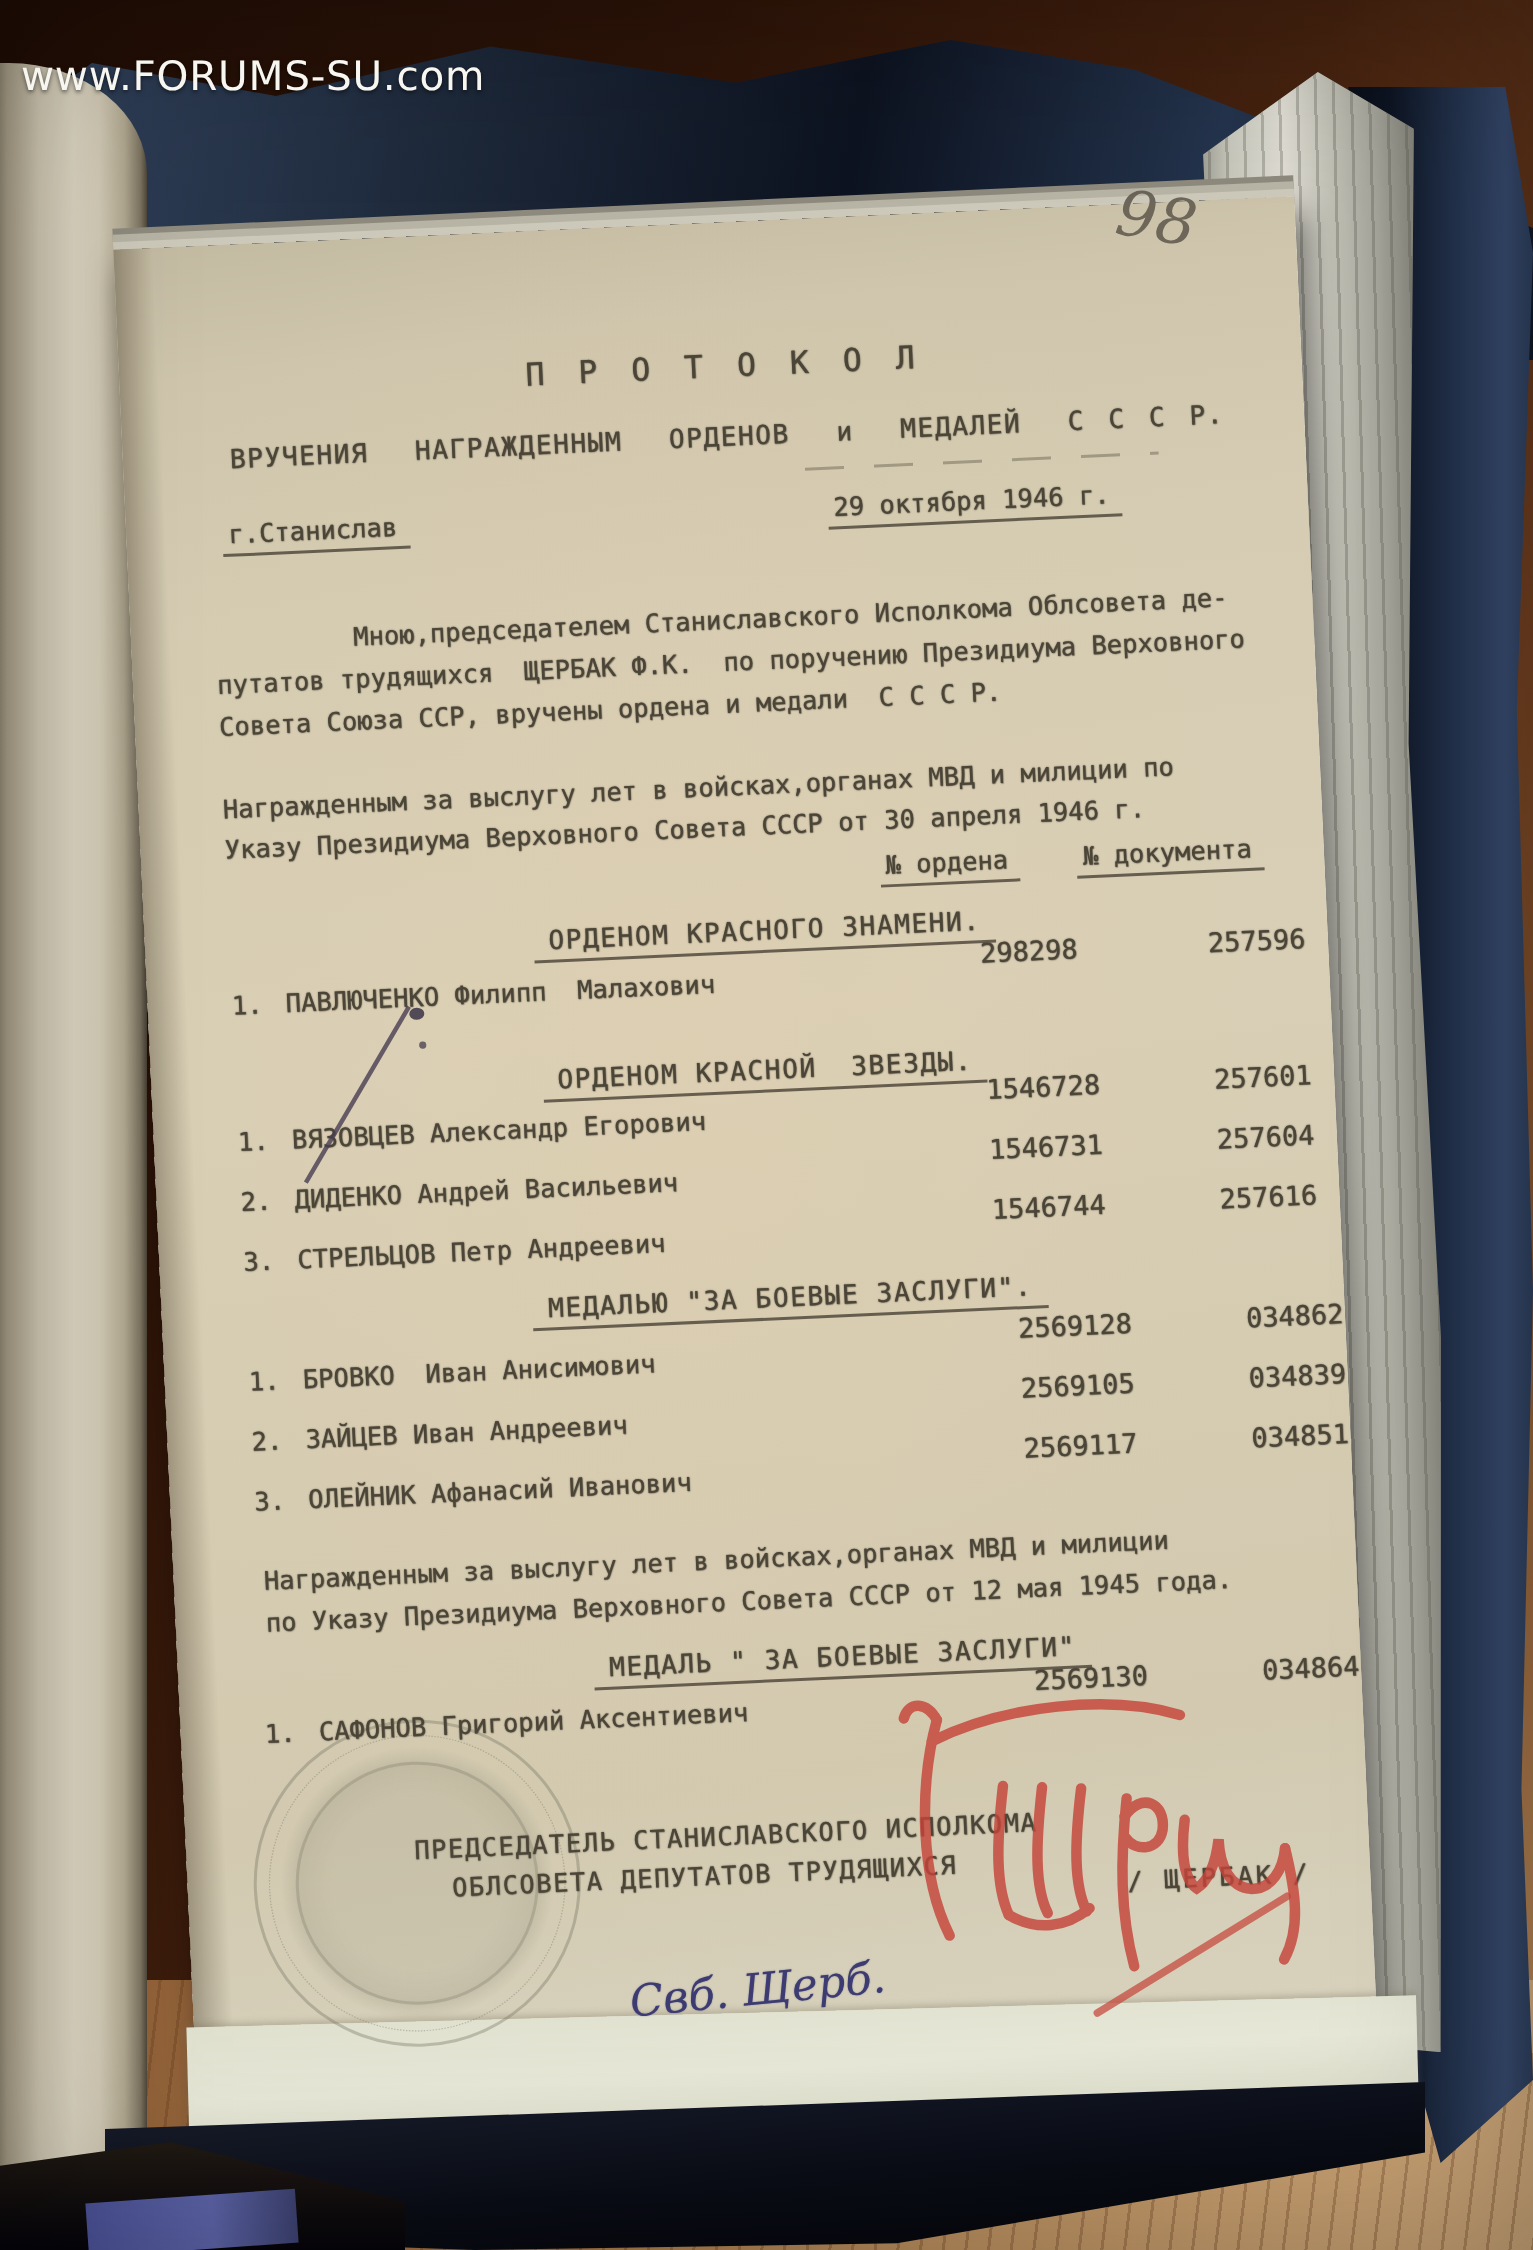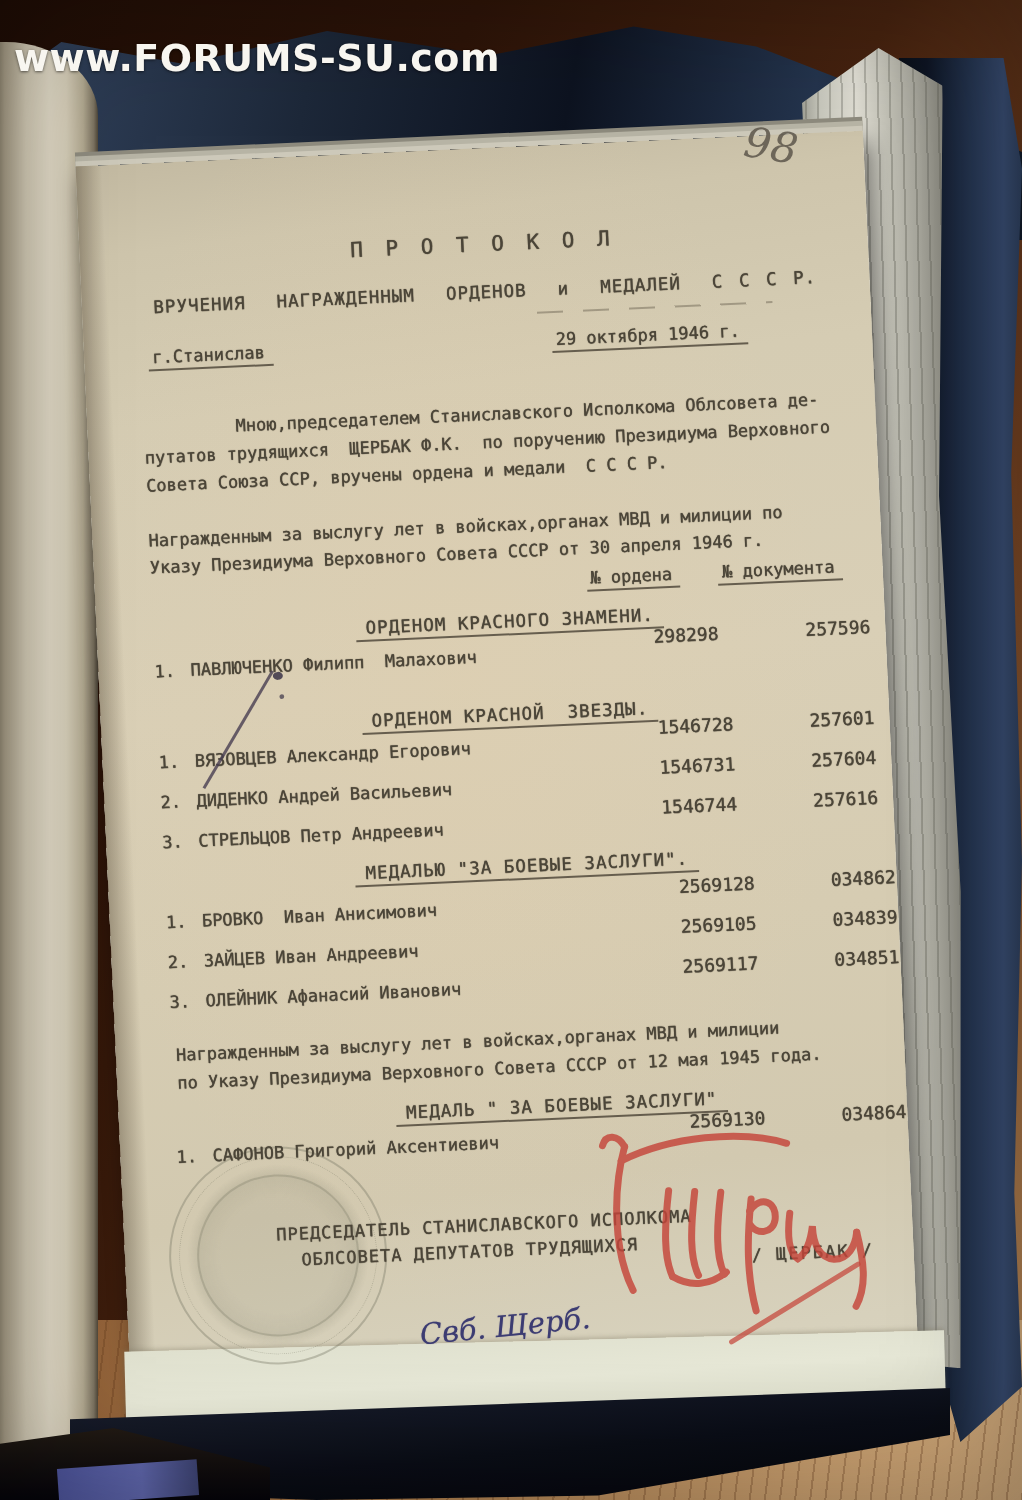--- a/index.html
+++ b/index.html
@@ -104,21 +104,21 @@
         background:radial-gradient(circle,rgba(118,118,99,.10) 38%,rgba(118,118,99,.18) 52%,transparent 60%);}
   .stamp::before{content:"";position:absolute;inset:26px;border-radius:50%;
         border:2px solid rgba(118,118,99,.30);}
   .stamp::after{content:"";position:absolute;inset:8px;border-radius:50%;
         border:1px dotted rgba(118,118,99,.35);}
   .red-sig{position:absolute;left:470px;top:978px;z-index:4;}
   .pen-stroke{position:absolute;left:90px;top:505px;z-index:4;}
 
   
   .watermark{position:absolute;left:14px;top:36px;z-index:20;
-        font-family:"DejaVu Sans",sans-serif;font-weight:bold;font-size:38px;
+        font-family:"DejaVu Sans",sans-serif;font-weight:normal;font-size:27px;
         color:#f8f6f0;letter-spacing:.5px;text-shadow:0 1px 3px rgba(0,0,0,.55);}
   .vignette{position:absolute;inset:0;z-index:15;pointer-events:none;
         box-shadow:inset 0 0 130px rgba(0,0,0,.28);}
 </style>
 </head>
 <body>
 
 <div class="scene">
 
   <div class="wood"></div>

